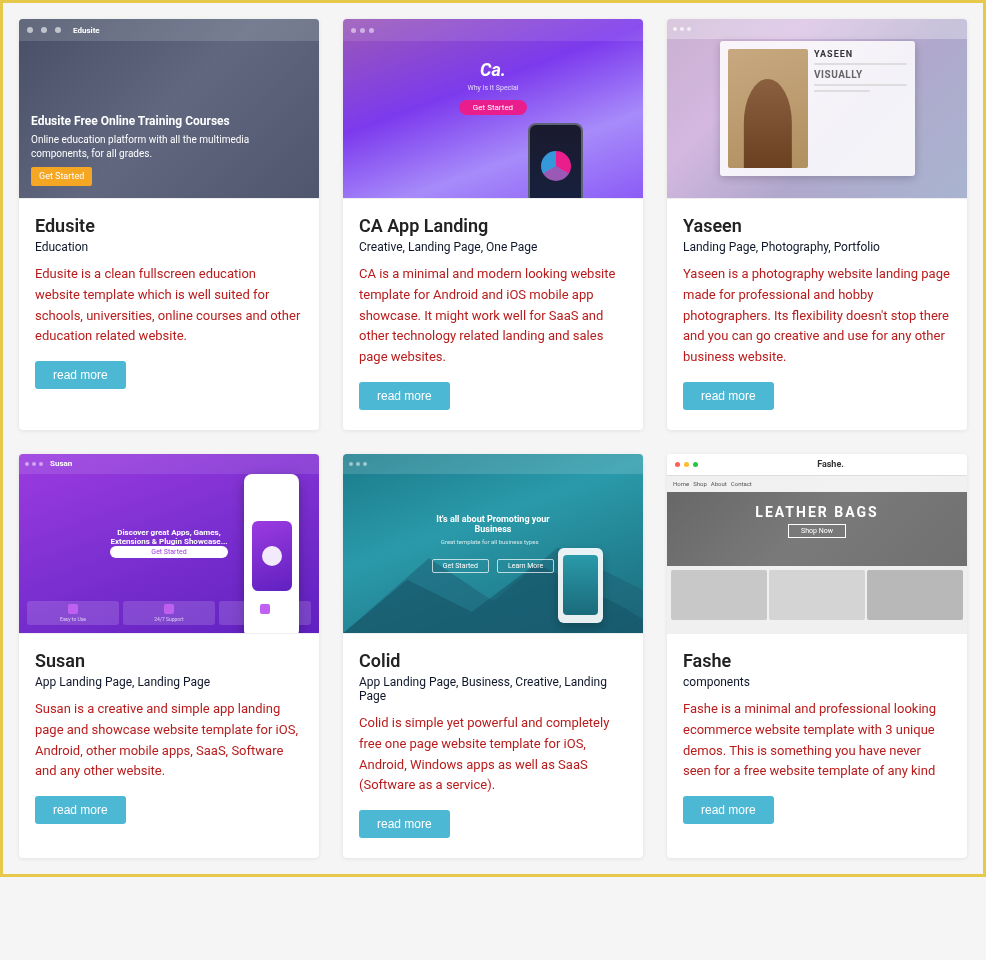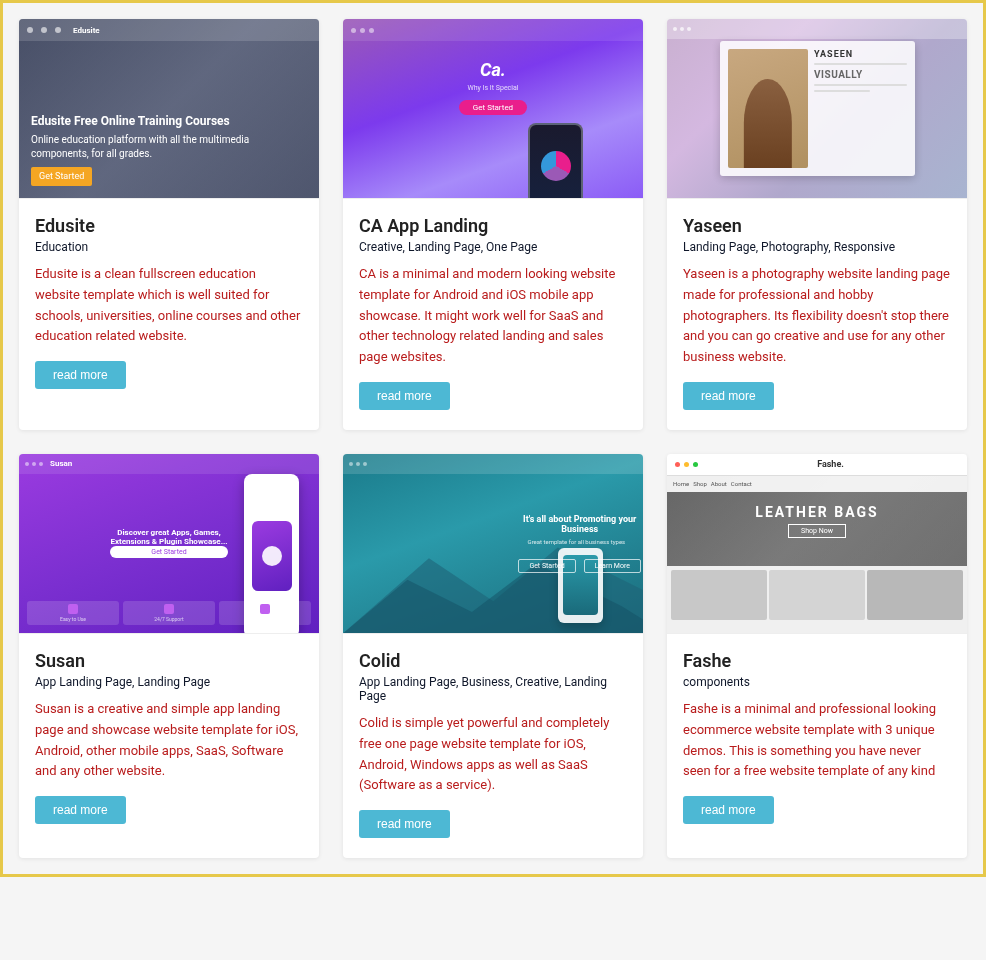--- a/index.html
+++ b/index.html
@@ -282,21 +282,21 @@
     }
     .sus-dot { width: 4px; height: 4px; border-radius: 50%; background: rgba(255,255,255,0.5); }
     .sus-nav-logo { color: #fff; font-size: 8px; font-weight: bold; margin-left: 4px; }
 
     
     .thumb-colid {
       background: linear-gradient(160deg, #1a7a8a 0%, #2a9aaa 40%, #1a6a7a 100%);
       position: relative;
       display: flex;
       align-items: center;
-      justify-content: flex-end;
+      justify-content: center;
     }
     .colid-mountains {
       position: absolute;
       bottom: 0; left: 0; right: 0;
       height: 60%;
     }
     .colid-content {
       text-align: center;
       color: #fff;
       z-index: 2;
@@ -498,21 +498,21 @@
           <div class="yaseen-title">YASEEN</div>
           <div class="yaseen-line"></div>
           <div class="yaseen-title" style="font-size:10px;color:#666;letter-spacing:0.5px">VISUALLY</div>
           <div class="yaseen-line"></div>
           <div class="yaseen-line" style="width:60%"></div>
         </div>
       </div>
     </div>
     <div class="card-body">
       <div class="card-title">Yaseen</div>
-      <div class="card-categories">Landing Page, Photography, Responsive</div>
+      <div class="card-categories">Landing Page, Photography, Portfolio</div>
       <div class="card-desc">Yaseen is a photography website landing page made for professional and hobby photographers. Its flexibility doesn't stop there and you can go creative and use for any other business website.</div>
       <button class="read-more-btn">read more</button>
     </div>
   </div>
 
   <div class="card">
     <div class="card-thumb thumb-susan">
       <div class="susan-nav">
         <span class="sus-dot"></span>
         <span class="sus-dot"></span>

